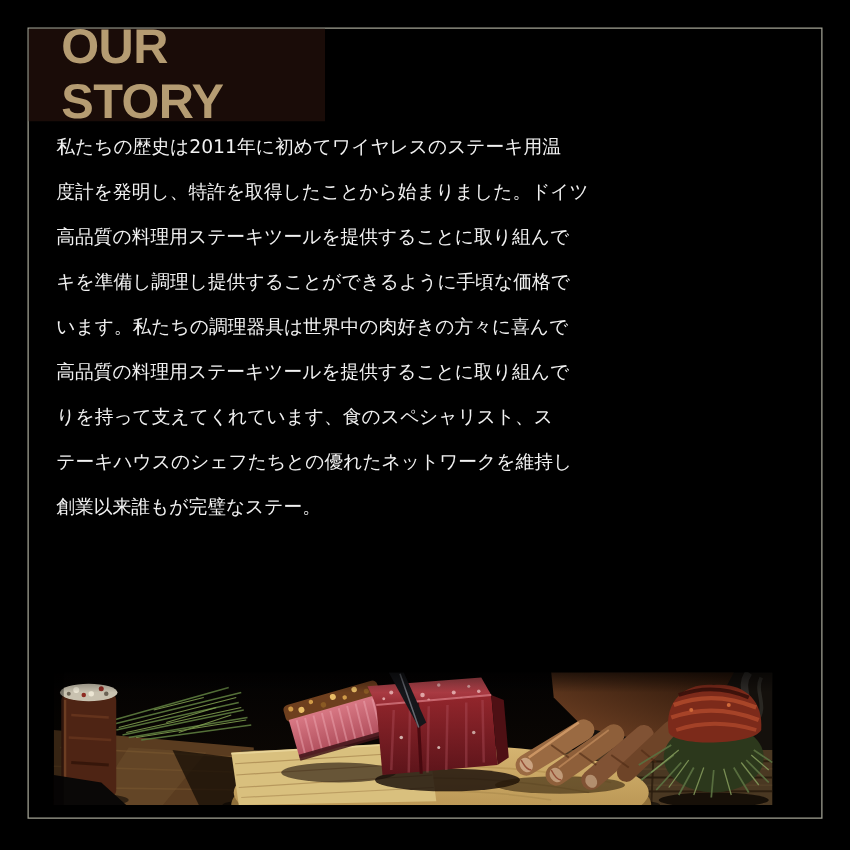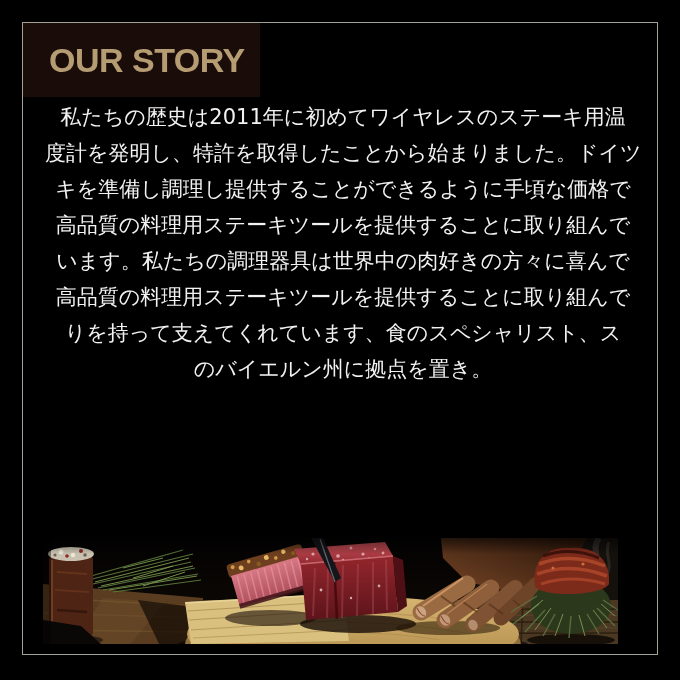--- a/index.html
+++ b/index.html
@@ -5,48 +5,49 @@
   html,body{margin:0;padding:0;background:#000;}
   body{width:680px;height:680px;overflow:hidden;}
   #stage{position:relative;width:680px;height:680px;background:var(--bg,#000);
          font-family:"DejaVu Sans",sans-serif;}
   .frame{position:absolute;left:22px;top:22px;width:636px;height:633px;
          border:1px solid var(--border-color,#a2a294);box-sizing:border-box;}
   .title-box{position:absolute;left:23px;top:23px;width:237px;height:74px;
          background:var(--title-bg,#1a0c08);display:flex;align-items:center;}
   .title{margin:0;padding-left:26px;
          font-family:"Liberation Sans","DejaVu Sans",sans-serif;
-         font-weight:bold;font-size:34px;letter-spacing:-0.5px;
+         font-weight:bold;font-size:39px;letter-spacing:-0.5px;
          color:var(--title-color,#b59c72);}
   .story{position:absolute;left:45px;top:99px;width:596px;}
-  .story-line{height:36px;line-height:36px;font-size:21px;
-         color:var(--text-color,#f2f2f2);white-space:nowrap;text-align:center;}
+  .story-line{height:36px;line-height:36px;font-size:15px;
+         color:var(--text-color,#f2f2f2);white-space:nowrap;}
   .photo{position:absolute;left:43px;top:538px;width:575px;height:106px;}
   .photo svg{display:block;}
 </style>
 </head>
 <body>
 
 <div id="stage">
 
   <div class="frame"></div>
 
   <div class="title-box">
     <h1 class="title">OUR STORY</h1>
   </div>
 
   <div class="story">
       <div class="story-line">私たちの歴史は2011年に初めてワイヤレスのステーキ用温</div>
       <div class="story-line">度計を発明し、特許を取得したことから始まりました。ドイツ</div>
+      <div class="story-line">高品質の料理用ステーキツールを提供することに取り組んで</div>
       <div class="story-line">キを準備し調理し提供することができるように手頃な価格で</div>
-      <div class="story-line">高品質の料理用ステーキツールを提供することに取り組んで</div>
       <div class="story-line">います。私たちの調理器具は世界中の肉好きの方々に喜んで</div>
       <div class="story-line">高品質の料理用ステーキツールを提供することに取り組んで</div>
       <div class="story-line">りを持って支えてくれています、食のスペシャリスト、ス</div>
-      <div class="story-line">のバイエルン州に拠点を置き。</div>
+      <div class="story-line">テーキハウスのシェフたちとの優れたネットワークを維持し</div>
+      <div class="story-line">創業以来誰もが完璧なステー。</div>
     </div>
 
   <div class="photo" role="img" aria-label="hand slicing a raw beef steak with a knife on a round wooden cutting board, with herb-garnished steaks and rosemary">
     <svg width="575" height="106" viewBox="0 0 575 106" xmlns="http://www.w3.org/2000/svg">
       <defs>
         <linearGradient id="gBg" x1="0" y1="0" x2="0" y2="1">
           <stop offset="0" stop-color="#030202"></stop>
             <stop offset="1" stop-color="#100a05"></stop>
         </linearGradient>
         <linearGradient id="gBoard" x1="0" y1="0" x2="0" y2="1">

